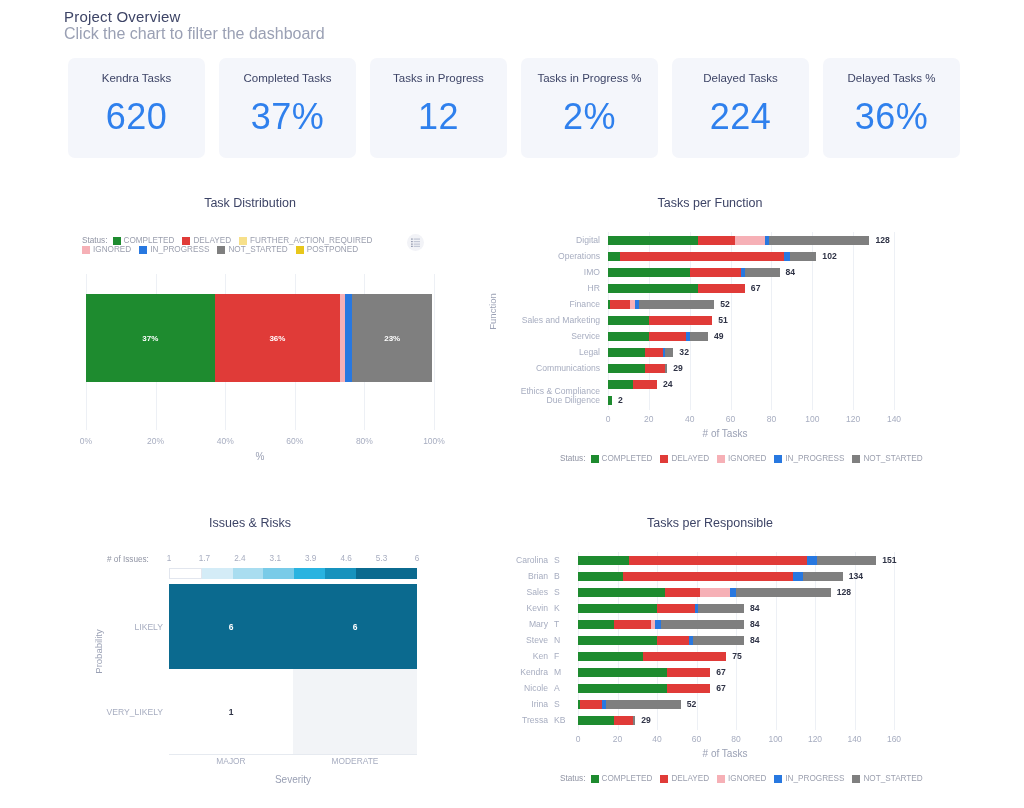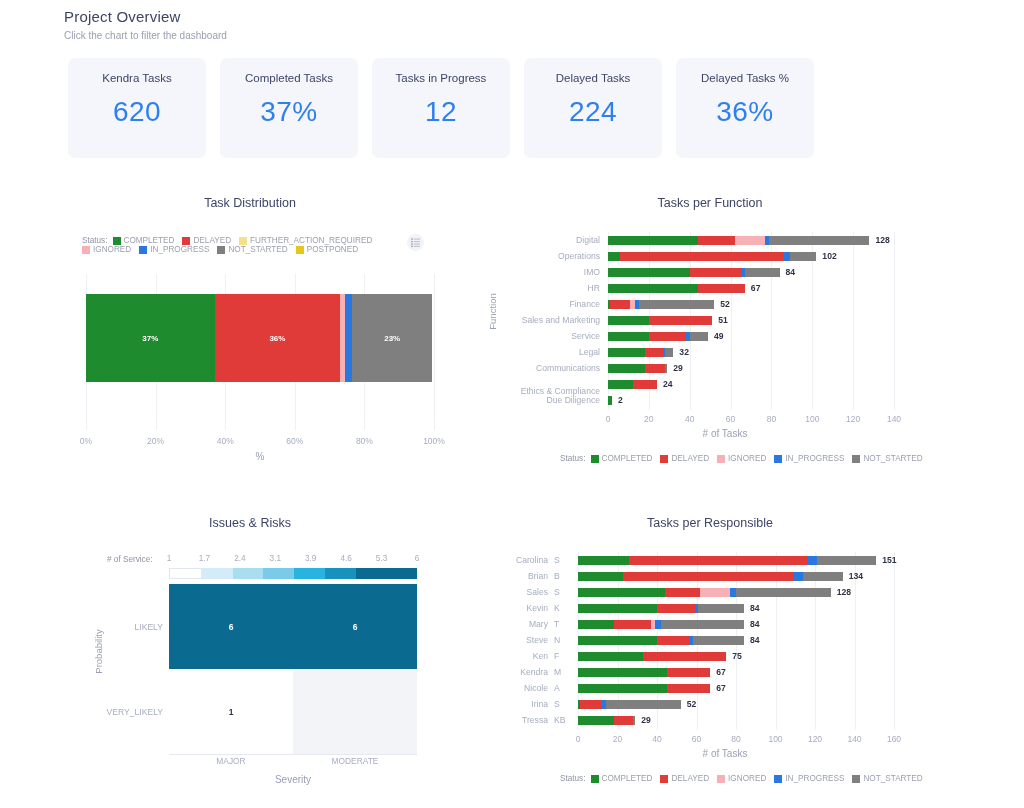--- a/index.html
+++ b/index.html
@@ -10,31 +10,31 @@
     font-family:"Liberation Sans", sans-serif;
     color:#3c4257;
     overflow:hidden;
     position:relative;
   }
   .page { position:relative; width:1024px; height:808px; }
 
   
   .header { position:absolute; left:64px; top:8px; }
   .page-title { font-size:15px; color:#3d4466; letter-spacing:.2px; }
-  .page-sub { font-size:10px; color:#9aa0b4; margin-top:5px; }
+  .page-sub { font-size:16px; color:#9aa0b4; }
 
   
   .kpi-row { position:absolute; left:68px; top:58px; width:892px; display:flex; gap:14px; }
   .kpi-card {
     width:138px; height:100px; background:#f4f6fb; border-radius:7px;
     display:flex; flex-direction:column; align-items:center; justify-content:flex-start;
     padding-top:14px;
   }
   .kpi-label { font-size:11.5px; color:#3d4466; white-space:nowrap; }
-  .kpi-value { font-size:28px; color:#2f80ed; font-weight:400; margin-top:12px; letter-spacing:.5px; }
+  .kpi-value { font-size:36px; color:#2f80ed; font-weight:400; margin-top:12px; letter-spacing:.5px; }
 
   
   .panel { position:absolute; }
   .chart-title { text-align:center; font-size:12.5px; color:#3d4466; }
 
   .legend { display:flex; flex-wrap:wrap; align-items:center; font-size:8.2px; color:#9b9fae; }
   .legend .lg-title { margin-right:5px; color:#8f93a3; }
   .legend .lg-item { display:flex; align-items:center; margin-right:8px; white-space:nowrap; }
   .legend .sw { width:8px; height:8px; margin-right:3px; display:inline-block; }
   .legend .lg-label { color:#9b9fae; }
@@ -85,20 +85,24 @@
         <div class="kpi-label">Kendra Tasks</div>
         <div class="kpi-value">620</div>
       </div>
       <div class="kpi-card">
         <div class="kpi-label">Completed Tasks</div>
         <div class="kpi-value">37%</div>
       </div>
       <div class="kpi-card">
         <div class="kpi-label">Tasks in Progress</div>
         <div class="kpi-value">12</div>
+      </div>
+      <div class="kpi-card">
+        <div class="kpi-label">Tasks in Progress %</div>
+        <div class="kpi-value">2%</div>
       </div>
       <div class="kpi-card">
         <div class="kpi-label">Delayed Tasks</div>
         <div class="kpi-value">224</div>
       </div>
       <div class="kpi-card">
         <div class="kpi-label">Delayed Tasks %</div>
         <div class="kpi-value">36%</div>
       </div>
     </div>
@@ -294,21 +298,21 @@
         </span>
         <span class="lg-item">
           <span class="sw" style="background: rgb(127, 127, 127);"></span>
           <span class="lg-label">NOT_STARTED</span>
         </span>
       </div>
   </div>
 
   <div class="panel" style="left:64px; top:516px; width:400px; height:290px;">
     <div class="chart-title" style="width:372px;">Issues &amp; Risks</div>
-    <div style="position:absolute; left:43px; top:39px; font-size:8.2px; color:#8f93a3;"># of Service:</div>
+    <div style="position:absolute; left:43px; top:39px; font-size:8.2px; color:#8f93a3;"># of Issues:</div>
     <div id="hm-scale-ticks" style="position:absolute; left:105px; top:38px; width:248px; height:12px;">
         <div class="hm-tick" style="left: 0px; top: 0px;">1</div>
         <div class="hm-tick" style="left: 35.4286px; top: 0px;">1.7</div>
         <div class="hm-tick" style="left: 70.8571px; top: 0px;">2.4</div>
         <div class="hm-tick" style="left: 106.286px; top: 0px;">3.1</div>
         <div class="hm-tick" style="left: 141.714px; top: 0px;">3.9</div>
         <div class="hm-tick" style="left: 177.143px; top: 0px;">4.6</div>
         <div class="hm-tick" style="left: 212.571px; top: 0px;">5.3</div>
         <div class="hm-tick" style="left: 248px; top: 0px;">6</div>
       </div>

